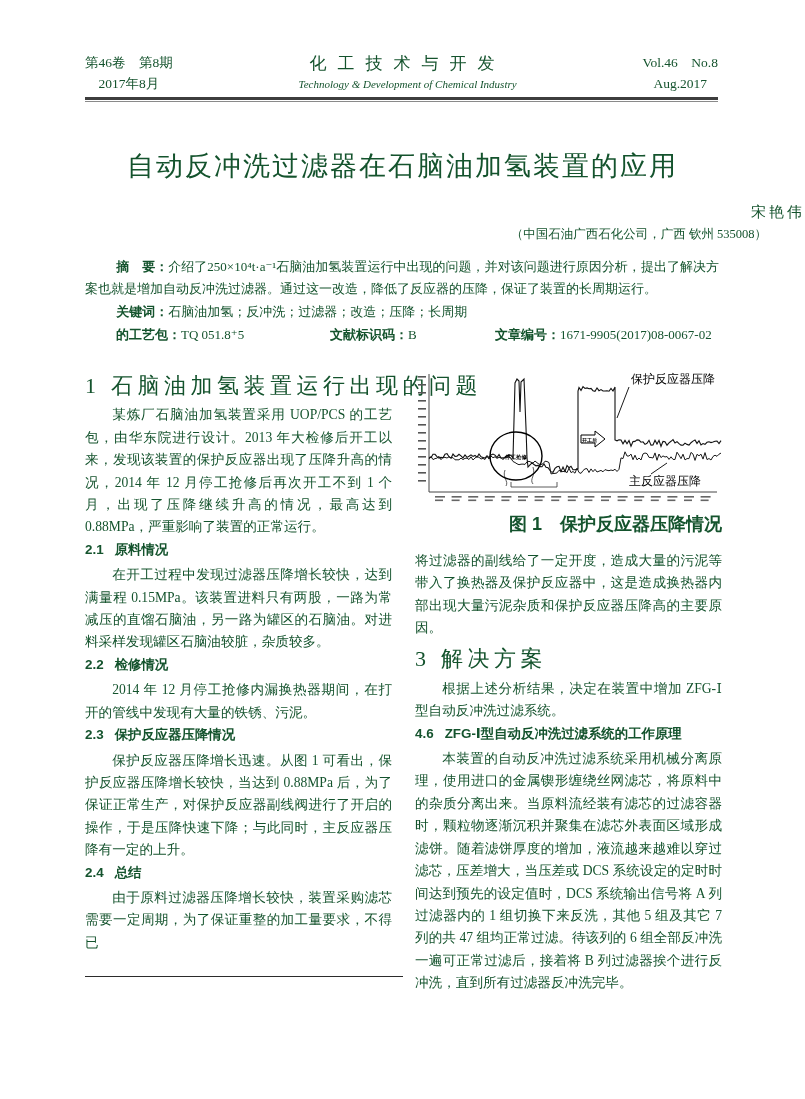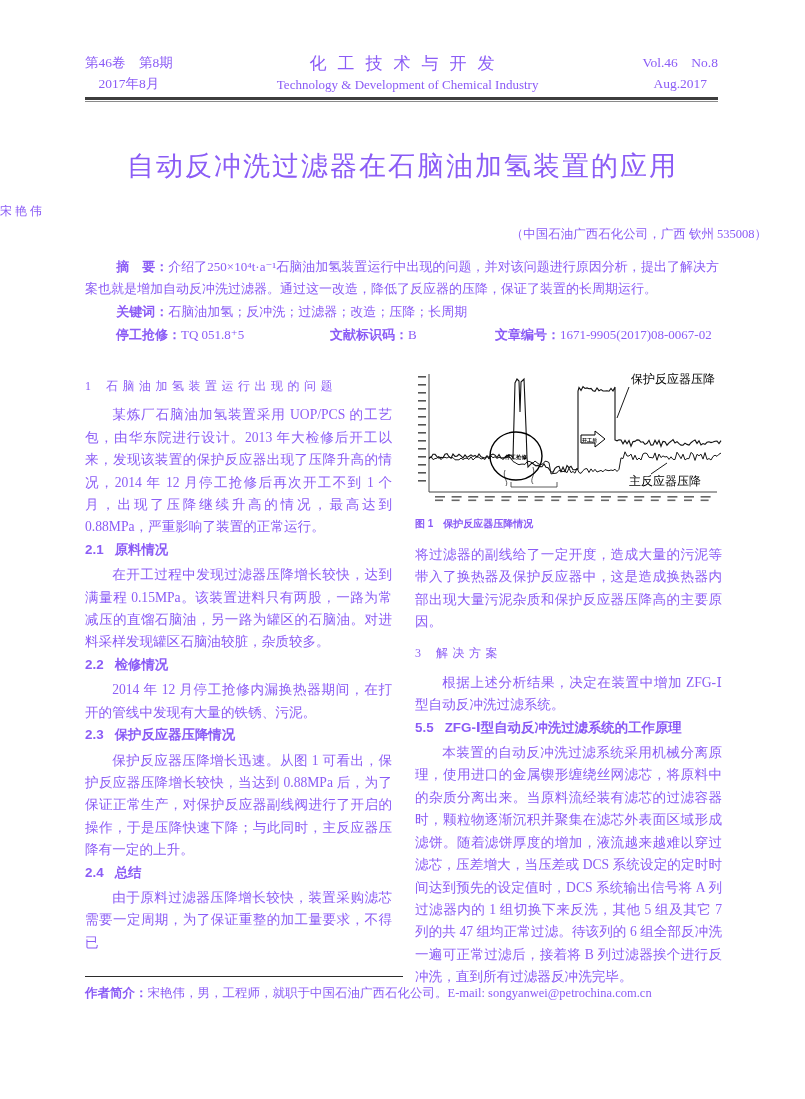--- a/index.html
+++ b/index.html
@@ -1,52 +1,52 @@
 <!DOCTYPE html>
 <html><head>
 <meta charset="utf-8">
 <style>
   html,body{margin:0;padding:0;background:#e9e9e9;}
   .page{
     position:relative;width:805px;height:1099px;margin:0 auto;background:#ffffff;
-    font-family:"Liberation Serif","DejaVu Serif",serif;color:#8b5cf6;overflow:hidden;
+    font-family:"Liberation Serif","DejaVu Serif",serif;color:#14532d;overflow:hidden;
   }
   
   .masthead{position:absolute;left:85px;top:52px;width:633px;display:flex;align-items:center;justify-content:space-between;}
   .mh-left,.mh-right{text-align:center;font-size:13.5px;line-height:21px;white-space:nowrap;}
   .mh-center{flex:1;text-align:center;}
   .mh-journal-cn{font-size:17px;letter-spacing:11px;line-height:22px;}
-  .mh-journal-en{font-size:13px;line-height:19px;}
+  .mh-journal-en{font-size:11px;line-height:19px;font-style:italic;}
   .mh-rule{position:absolute;left:85px;top:97px;width:633px;border-top:3px solid #3d3d3d;border-bottom:1px solid #8a8a8a;height:1px;}
   
   .art-title{position:absolute;left:0;top:148px;width:805px;text-align:center;font-size:27px;font-weight:normal;letter-spacing:2px;}
-  .art-author{position:absolute;left:0;top:203px;width:805px;text-align:left;font-size:12px;letter-spacing:3px;}
+  .art-author{position:absolute;left:0;top:203px;width:805px;text-align:right;font-size:15px;letter-spacing:3px;}
   .art-affil{position:absolute;left:0;top:226px;width:767px;text-align:right;font-size:12.5px;}
   
   .meta-block{position:absolute;left:85px;top:256px;width:634px;font-size:13px;line-height:22px;text-align:justify;}
   .meta-abstract{text-indent:2.4em;}
   .blab{font-family:"Liberation Sans","DejaVu Sans",sans-serif;font-weight:bold;}
   .meta-keywords{text-indent:2.4em;margin-top:1px;}
   .meta-class{display:flex;margin-top:1px;}
   .mc1{flex:0 0 245px;padding-left:31px;box-sizing:border-box;}
   .mc2{flex:0 0 165px;}
   .mc3{flex:1;}
   
   .columns{position:absolute;left:85px;top:366px;width:637px;display:flex;gap:23px;}
   .col{width:307px;font-size:13.6px;line-height:22.4px;text-align:justify;}
-  .sec-h{margin:9px 0 7px;font-size:12px;white-space:nowrap;}
+  .sec-h{margin:9px 0 7px;font-size:22px;white-space:nowrap;}
   .sec-h .num{display:inline-block;margin-right:15px;}
   .sec-h .ttl{letter-spacing:4.5px;}
   .sub-h{margin:0 0 3px;font-size:13.4px;font-weight:bold;font-family:"Liberation Sans","DejaVu Sans",sans-serif;}
   .sub-h .num{display:inline-block;margin-right:11px;}
   .para{margin:0;text-indent:2em;}
   .para.noindent{text-indent:0;}
   
   .figure{margin:4px 0 6px;}
-  .fig-caption{text-align:left;font-size:10px;font-weight:bold;margin:2px 0 8px;font-family:"Liberation Sans","DejaVu Sans",sans-serif;}
+  .fig-caption{text-align:right;font-size:18px;font-weight:bold;margin:2px 0 14px;font-family:"Liberation Sans","DejaVu Sans",sans-serif;}
   
   .footnote{position:absolute;left:85px;top:976px;width:637px;font-size:12.5px;line-height:21px;}
   .fn-rule{width:318px;border-top:1.5px solid #2b2b2b;margin-bottom:6px;}
 </style>
 </head>
 <body>
 
 <div class="page">
 
   <div class="masthead">
@@ -71,21 +71,21 @@
 
   <div class="meta-block">
     <div class="meta-abstract">
       <span class="blab">摘　要：</span><span>介绍了250×10⁴t·a⁻¹石脑油加氢装置运行中出现的问题，并对该问题进行原因分析，提出了解决方案也就是增加自动反冲洗过滤器。通过这一改造，降低了反应器的压降，保证了装置的长周期运行。</span>
     </div>
     <div class="meta-keywords">
       <span class="blab">关键词：</span><span>石脑油加氢；反冲洗；过滤器；改造；压降；长周期</span>
     </div>
     <div class="meta-class">
       <div class="mc1">
-        <span class="blab">停工抢修：</span><span>TQ 051.8⁺5</span>
+        <span class="blab">的工艺包：</span><span>TQ 051.8⁺5</span>
       </div>
       <div class="mc2">
         <span class="blab">文献标识码：</span><span>B</span>
       </div>
       <div class="mc3">
         <span class="blab">文章编号：</span><span>1671-9905(2017)08-0067-02</span>
       </div>
     </div>
   </div>
 
@@ -198,26 +198,23 @@
       </div>
 
       <p class="para noindent">将过滤器的副线给了一定开度，造成大量的污泥等带入了换热器及保护反应器中，这是造成换热器内部出现大量污泥杂质和保护反应器压降高的主要原因。</p>
 
       <div class="sec-h">
         <span class="num">3</span><span class="ttl">解决方案</span>
       </div>
       <p class="para">根据上述分析结果，决定在装置中增加 ZFG-Ⅰ型自动反冲洗过滤系统。</p>
 
       <div class="sub-h">
-        <span class="num">5.5</span><span>ZFG-Ⅰ型自动反冲洗过滤系统的工作原理</span>
+        <span class="num">4.6</span><span>ZFG-Ⅰ型自动反冲洗过滤系统的工作原理</span>
       </div>
       <p class="para">本装置的自动反冲洗过滤系统采用机械分离原理，使用进口的金属锲形缠绕丝网滤芯，将原料中的杂质分离出来。当原料流经装有滤芯的过滤容器时，颗粒物逐渐沉积并聚集在滤芯外表面区域形成滤饼。随着滤饼厚度的增加，液流越来越难以穿过滤芯，压差增大，当压差或 DCS 系统设定的定时时间达到预先的设定值时，DCS 系统输出信号将 A 列过滤器内的 1 组切换下来反洗，其他 5 组及其它 7 列的共 47 组均正常过滤。待该列的 6 组全部反冲洗一遍可正常过滤后，接着将 B 列过滤器挨个进行反冲洗，直到所有过滤器反冲洗完毕。</p>
     </div>
   </div>
 
   <div class="footnote">
     <div class="fn-rule"></div>
-    <div>
-      <span class="blab">作者简介：</span><span>宋艳伟，男，工程师，就职于中国石油广西石化公司。E-mail: songyanwei@petrochina.com.cn</span>
-    </div>
   </div>
 
 </div>
 
 </body></html>

